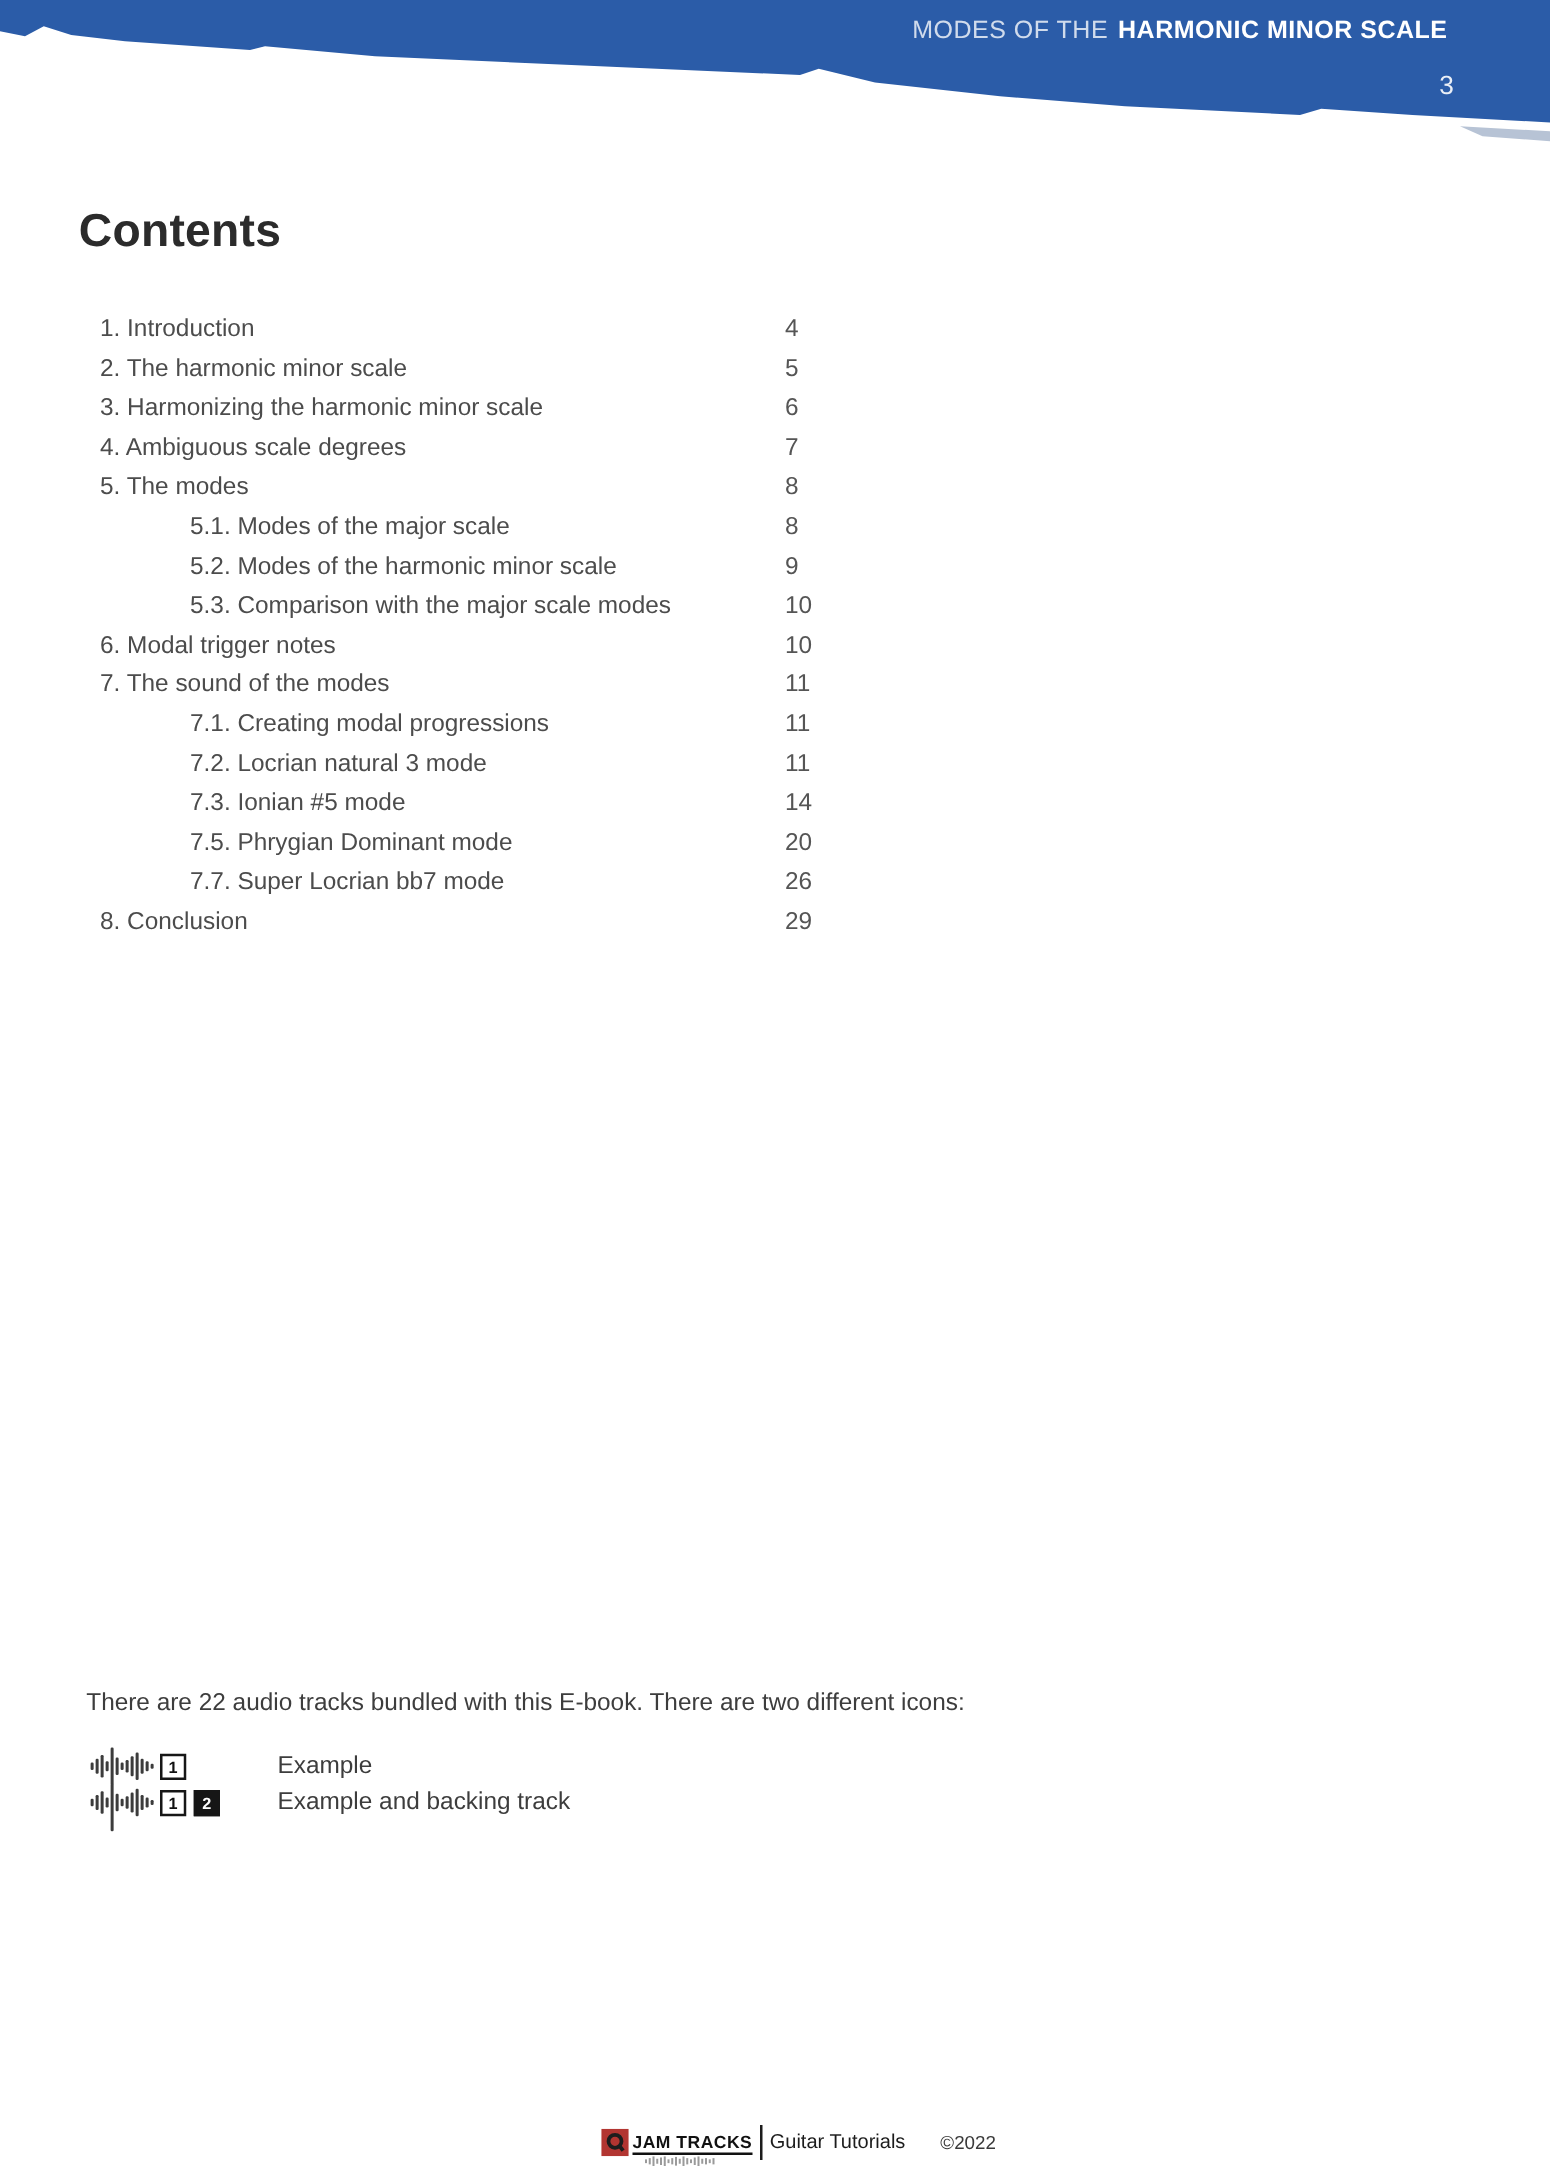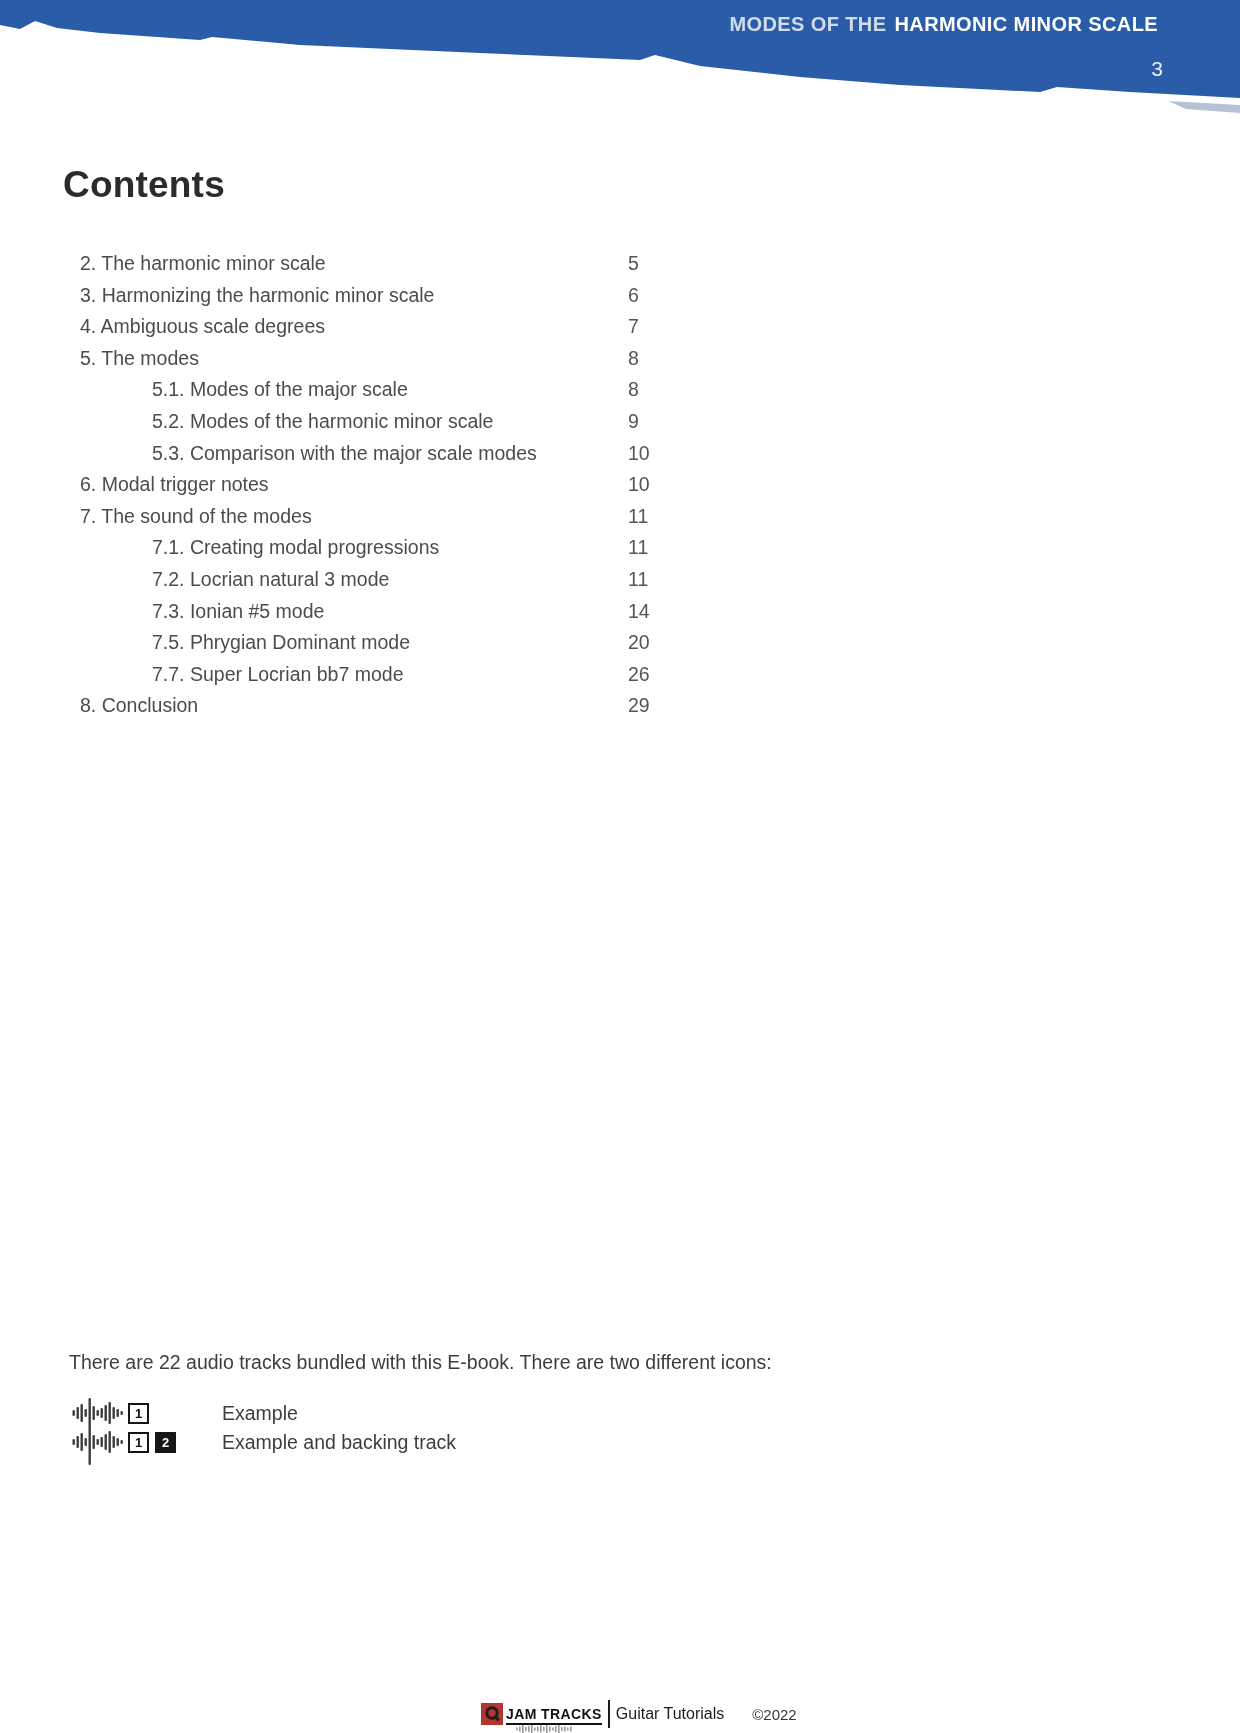--- a/index.html
+++ b/index.html
@@ -10,21 +10,21 @@
     font-family:"Liberation Sans", sans-serif;
     overflow:hidden;
   }
 
   
   .banner-svg { position:absolute; top:0; left:0; display:block; }
   .header-title {
     position:absolute; top:13px; right:82px;
     font-size:20px; letter-spacing:0.4px; white-space:nowrap; color:#ffffff;
   }
-  .header-title .light { font-weight:700; color:rgba(255,255,255,0.78); margin-right:8px;margin-left:30px; }
+  .header-title .light { font-weight:400; color:rgba(255,255,255,0.78); margin-right:8px;margin-left:30px; }
   .header-title .bold  { font-weight:700; color:#ffffff; }
   .header-page {
     position:absolute; top:57px; right:77px;
     font-size:21px; font-weight:300; color:rgba(255,255,255,0.9);
   }
 
   
   .contents-heading {
     position:absolute; left:63px; top:164px;
     font-size:37px; line-height:42px; font-weight:700; color:#2b2b2b;
@@ -89,20 +89,21 @@
   </svg>
   <div class="header-title">
     <span class="light">MODES OF THE</span><span class="bold">HARMONIC MINOR SCALE</span>
   </div>
   <div class="header-page">3</div>
 </div>
 
 <h1 class="contents-heading">Contents</h1>
 
 <ul class="toc">
+  <li><span>1. Introduction</span><span class="pg">4</span></li>
   <li><span>2. The harmonic minor scale</span><span class="pg">5</span></li>
   <li><span>3. Harmonizing the harmonic minor scale</span><span class="pg">6</span></li>
   <li><span>4. Ambiguous scale degrees</span><span class="pg">7</span></li>
   <li><span>5. The modes</span><span class="pg">8</span></li>
   <li class="sub"><span>5.1. Modes of the major scale</span><span class="pg">8</span></li>
   <li class="sub"><span>5.2. Modes of the harmonic minor scale</span><span class="pg">9</span></li>
   <li class="sub"><span>5.3. Comparison with the major scale modes</span><span class="pg">10</span></li>
   <li><span>6. Modal trigger notes</span><span class="pg">10</span></li>
   <li><span>7. The sound of the modes</span><span class="pg">11</span></li>
   <li class="sub"><span>7.1. Creating modal progressions</span><span class="pg">11</span></li>

